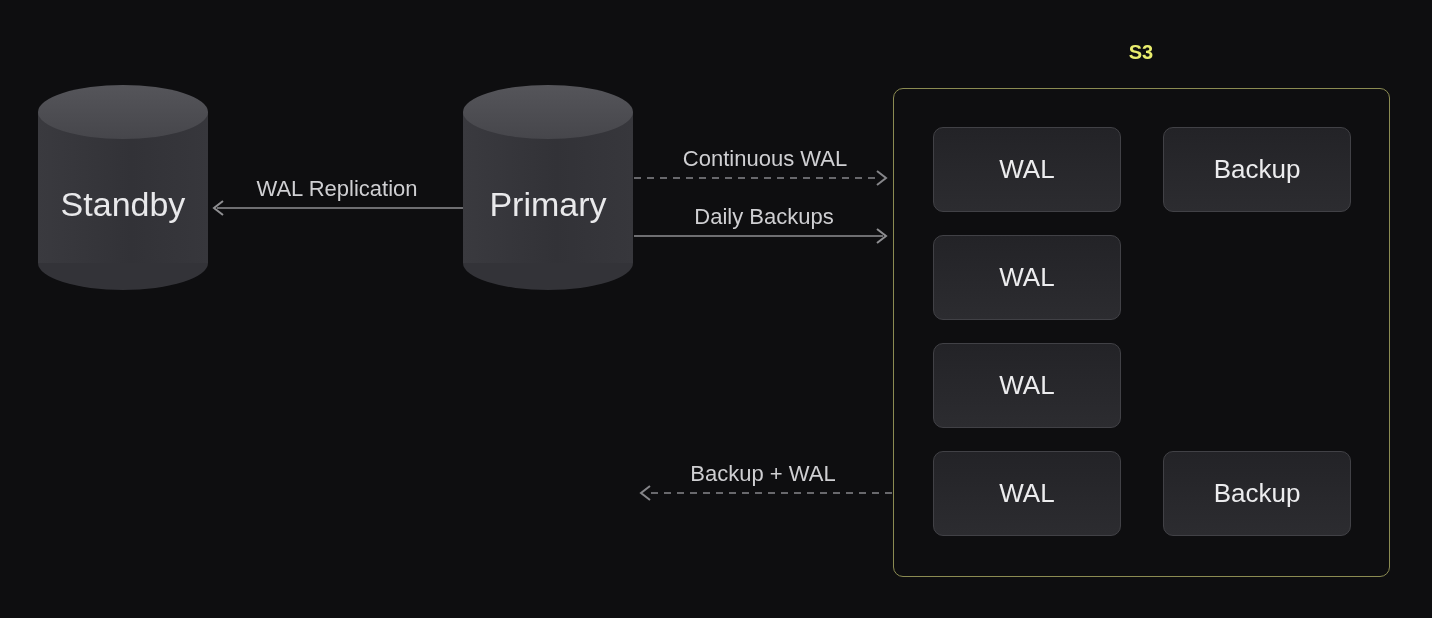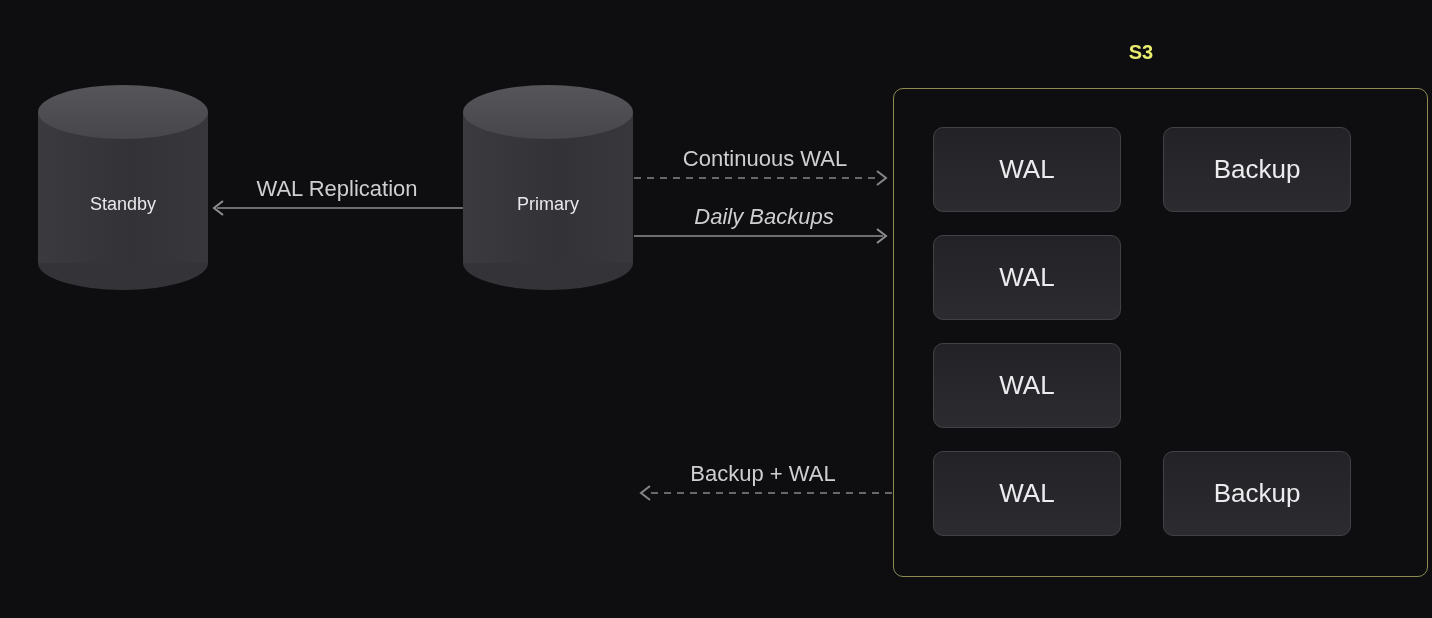--- a/index.html
+++ b/index.html
@@ -39,53 +39,53 @@
     position: absolute; left: 0; top: 0;
     width: 100%; height: 54px;
     border-radius: 50%;
     background: linear-gradient(180deg, #55555a 0%, #46464b 100%);
     z-index: 2;
   }
   .cyl .cyl-label {
     position: absolute; left: 0; right: 0; top: 103px;
     height: 32px; line-height: 32px;
     text-align: center;
-    font-size: 18px;
+    font-size: 34px;
     color: #e9e9eb;
     z-index: 3;
   }
   #cyl-standby  { left: 38px;  top: 85px;  }
   #cyl-primary  { left: 463px; top: 85px;  }
   #cyl-restored { left: 464px; top: 373px; }
   
   .arrow-label {
     position: absolute;
     transform: translateX(-50%);
     white-space: nowrap;
     font-size: 22px;
     line-height: 30px;
     color: #cfcfd2;
   }
   #lbl-wal-replication { left: 337px; top: 174px; text-align: right; }
   #lbl-continuous-wal  { left: 765px; top: 144px; }
-  #lbl-daily-backups   { left: 764px; top: 202px; font-style: italic; }
+  #lbl-daily-backups   { left: 764px; top: 202px; }
   #lbl-backup-wal      { left: 763px; top: 459px; }
   
   .s3-title {
     position: absolute;
     left: 1141px; top: 41px;
     transform: translateX(-50%);
     font-size: 20px;
     font-weight: bold;
     color: #e9ed6e;
   }
   .s3-box {
     position: absolute;
     left: 893px; top: 88px;
-    width: 535px; height: 489px;
+    width: 497px; height: 489px;
     border: 1px solid #8b8b52;
     border-radius: 10px;
     box-sizing: border-box;
   }
   .s3-item {
     position: absolute;
     width: 188px; height: 85px;
     border: 1px solid #414146;
     border-radius: 10px;
     box-sizing: border-box;

